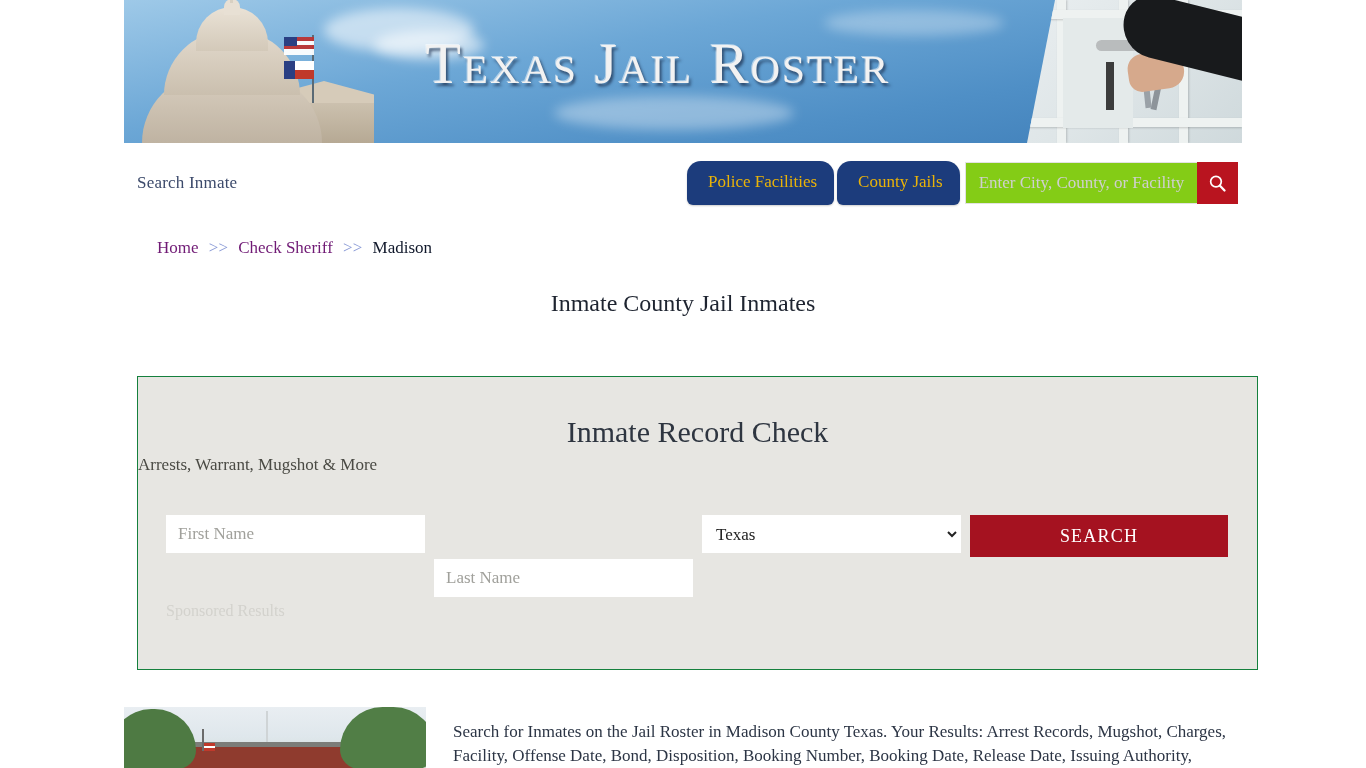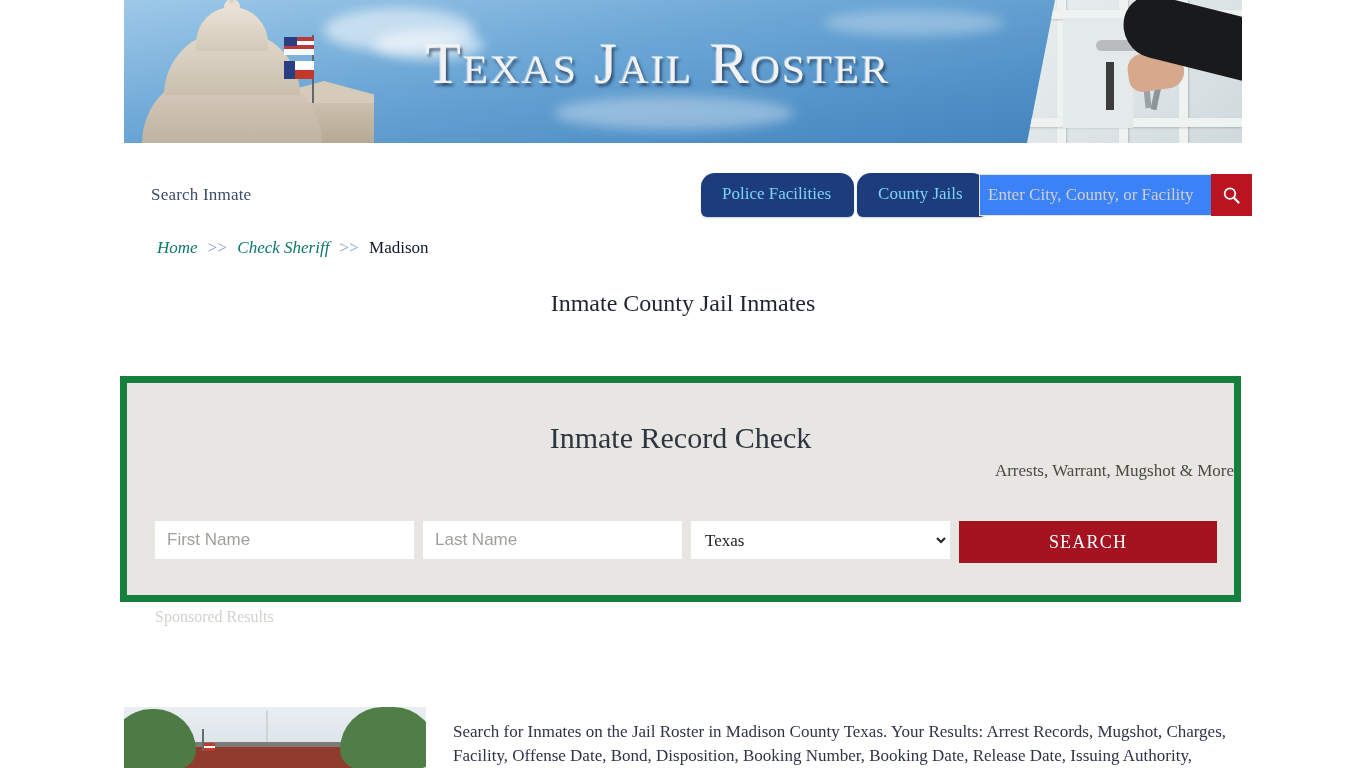--- a/index.html
+++ b/index.html
@@ -97,94 +97,94 @@
     font-size: 58px;
     font-variant: small-caps;
     letter-spacing: 2px;
     color: #f2f2f2;
     text-shadow: 2px 3px 3px rgba(30,50,80,.75), -1px -1px 0 rgba(255,255,255,.5);
     white-space: nowrap;
     padding-right: 50px;
   }
 
   
-  .navbar { position: absolute; left: 141px; top: 143px; width: 1118px; height: 80px; margin-top: 12px; }
+  .navbar { position: absolute; left: 127px; top: 143px; width: 1118px; height: 80px; }
   .nav-brand {
     position: absolute; left: 10px; top: 30px;
     font-size: 17px; color: #3c4a6b;
     letter-spacing: .2px; cursor: pointer;
   }
   .tabs { position: absolute; left: 560px; top: 18px; display: flex; align-items: flex-end; }
   .tab {
     background: #1c3c7c;
-    color: #7dd3fc;
+    color: #eab308;
     font-size: 17px;
-    padding: 11px 23px 13px 21px;
+    padding: 11px 17px 13px 21px;
     border-radius: 14px 14px 6px 6px;
     cursor: pointer;
     white-space: nowrap;
     box-shadow: 0 1px 2px rgba(0,0,0,.2);
   }
   .tab + .tab { margin-left: 3px; }
   .nav-search-wrap {
     position: absolute; left: 838px; top: 19px; display: flex; align-items: stretch;
   }
   .nav-search-input {
     width: 232px; height: 42px;
     border: 1px solid #e2e2e2; border-right: none;
-    background: #3b82f6; outline: none;
+    background: #84cc16; outline: none;
     font-family: "Liberation Serif", "DejaVu Serif", serif;
-    font-size: 17px; color: #333; padding: 0 8px;
+    font-size: 17px; color: #333; padding: 0 8px; text-align: center;
   }
   .nav-search-input::placeholder { color: #cfcfcf; }
   .nav-search-btn {
     width: 41px; height: 42px;
     background: #b9141f; border: none; cursor: pointer;
     display: flex; align-items: center; justify-content: center;
   }
 
   
   .breadcrumb {
     position: absolute; left: 157px; top: 238px;
     font-size: 17px; color: #444;
   }
-  .breadcrumb a { color: #0f766e; text-decoration: none; cursor: pointer; font-style: italic; }
+  .breadcrumb a { color: #701a75; text-decoration: none; cursor: pointer; }
   .breadcrumb .sep { color: #8a9ad6; margin: 0 6px; }
   .breadcrumb .current { color: #0f172a; }
 
   
   .page-title {
     position: absolute; left: 0; right: 0; top: 290px;
     text-align: center; font-size: 24px; color: #1e2430; font-weight: normal;
     margin: 0;
   }
 
   
   .panel {
-    position: absolute; left: 120px; top: 376px; width: 1121px; height: 226px;
-    background: #e7e6e2; border: 7px solid #15803d;
+    position: absolute; left: 137px; top: 376px; width: 1121px; height: 294px;
+    background: #e7e6e2; border: 1px solid #15803d;
   }
   .panel-title {
     text-align: center; font-size: 30px; color: #2e3540; margin: 38px 0 0 0; font-weight: normal;
   }
   .panel-sub {
-    text-align: right; font-size: 17px; color: #4a4a44; margin: 6px 0 0 0;
+    text-align: left; font-size: 17px; color: #4a4a44; margin: 6px 0 0 0;
   }
   .form-row {
     position: absolute; left: 28px; top: 138px; width: 1064px;
     display: flex; align-items: flex-start;
   }
   .field {
     height: 38px; background: #fff; border: 1px solid #ffffff;
-    font-family: Liberation Sans, sans-serif;
+    font-family: Liberation Serif, serif;
     font-size: 17px; color: #333; padding: 0 11px; outline: none;
   }
   .field::placeholder { color: #a0a09b; }
   .f-first { width: 259px; }
-  .f-last  { width: 259px; margin-left: 9px; }
+  .f-last  { width: 259px; margin-left: 9px; margin-top: 44px; }
   .f-state {
     width: 259px; margin-left: 9px; height: 38px; background: #fff;
     border: 1px solid #ffffff; font-family: "Liberation Serif", "DejaVu Serif", serif;
     font-size: 17px; color: #222; padding: 0 9px; outline: none;
   }
   .search-btn {
     margin-left: 9px; width: 258px; height: 42px;
     background: #a51220; color: #fff; border: none; cursor: pointer;
     font-family: "Liberation Serif", "DejaVu Serif", serif;
     font-size: 18px; letter-spacing: 1.2px;

